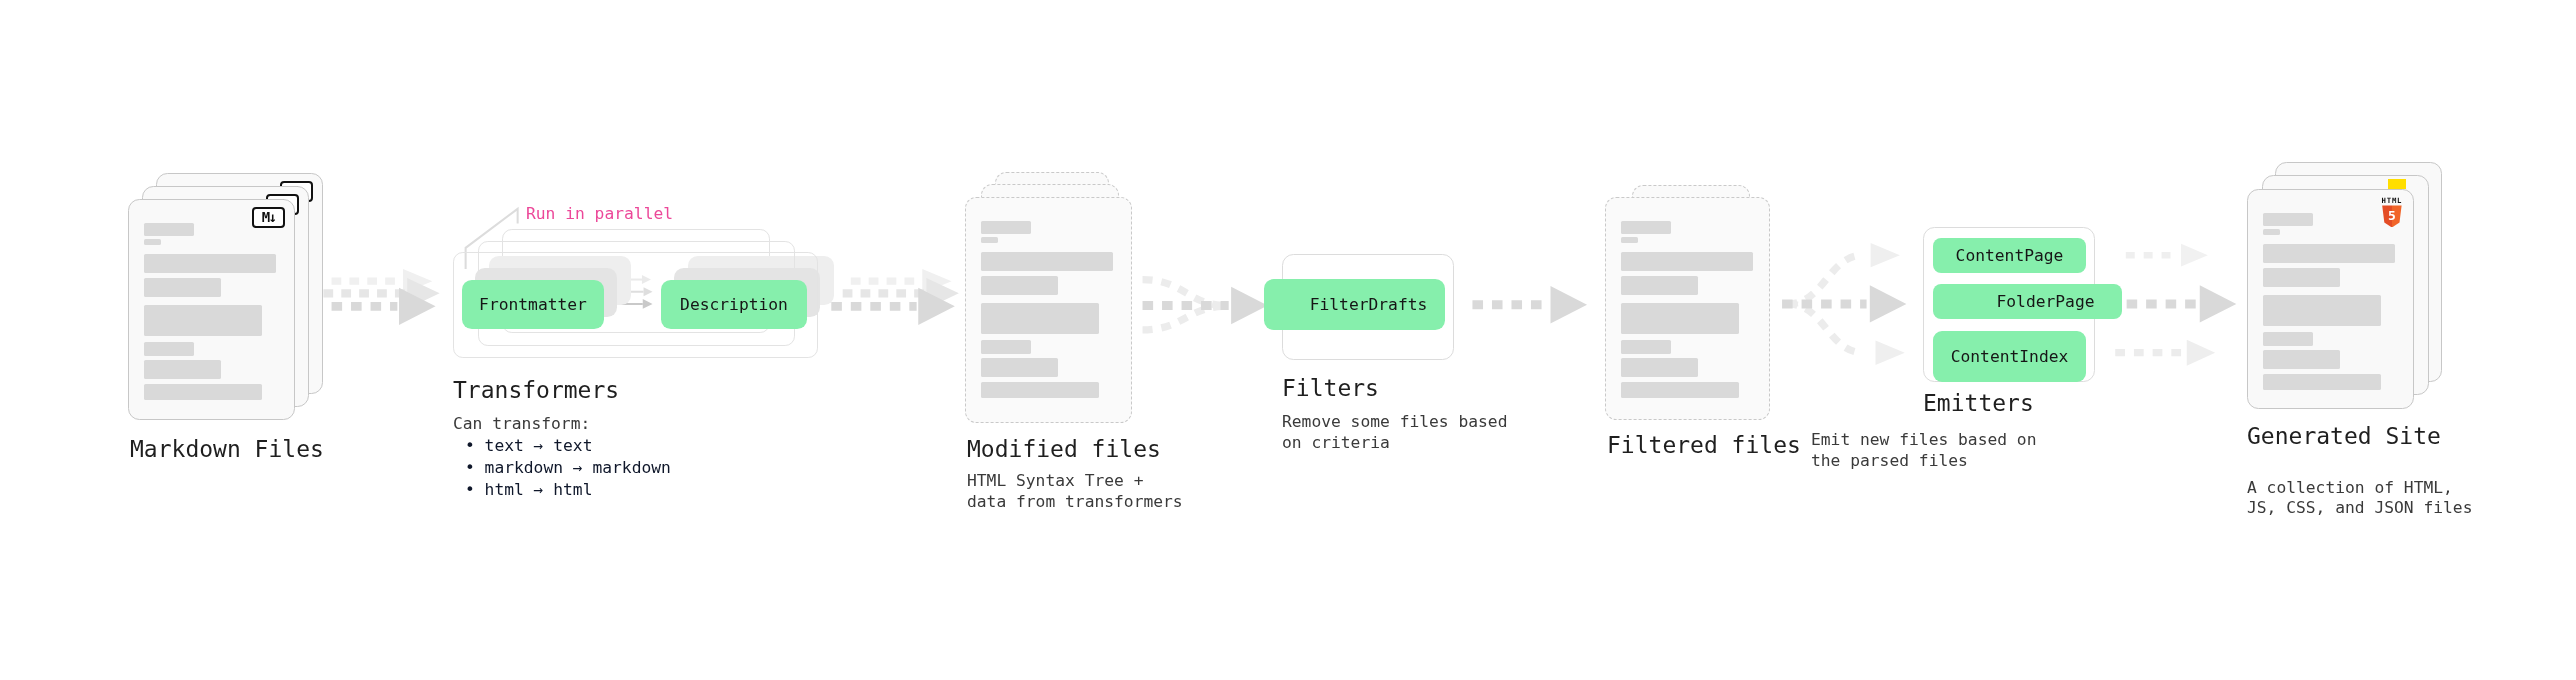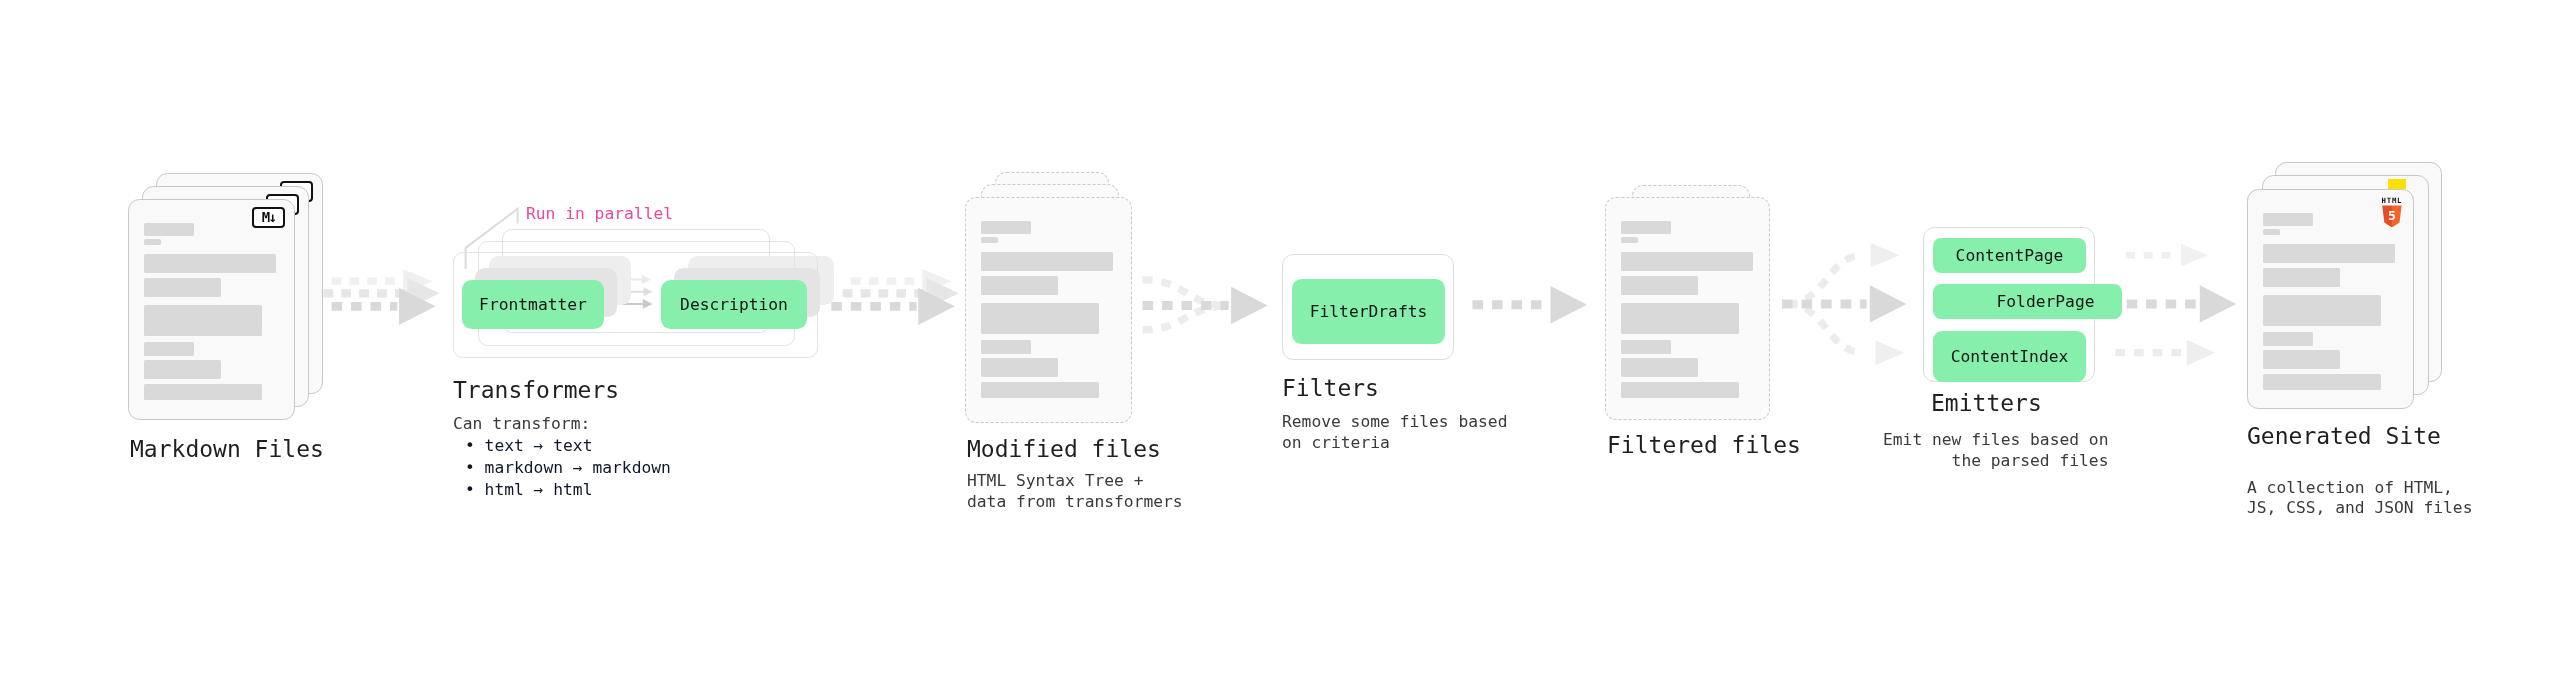--- a/index.html
+++ b/index.html
@@ -175,21 +175,21 @@
         <div class="bar b6"></div>
         <div class="bar b7"></div>
         <div class="bar b8"></div>
     </div>
   </div>
   <div class="title" style="left:967px;top:436px;">Modified files</div>
   <div class="desc" style="left:967px;top:470px;">HTML Syntax Tree +
 data from transformers</div>
 
   <div class="panel" style="left:1282px;top:254px;width:172px;height:106px;"></div>
-  <div class="pill" style="left:1292px;top:279px;width:153px;height:65px;">FilterDrafts</div>
+  <div class="pill" style="left:1264px;top:279px;width:153px;height:51px;padding-left:28px;">FilterDrafts</div>
   <div class="title" style="left:1282px;top:375px;">Filters</div>
   <div class="desc" style="left:1282px;top:411px;">Remove some files based
 on criteria</div>
 
   <div class="card dashed" style="left:1632px;top:185px;width:118px;height:223px;"></div>
   <div class="card dashed" style="left:1605px;top:197px;width:165px;height:223px;">
     <div class="bars">
       <div class="bar b1"></div>
         <div class="bar b2"></div>
         <div class="bar b3"></div>
@@ -199,22 +199,22 @@
         <div class="bar b7"></div>
         <div class="bar b8"></div>
     </div>
   </div>
   <div class="title" style="left:1607px;top:432px;">Filtered files</div>
 
   <div class="panel" style="left:1923px;top:227px;width:172px;height:155px;"></div>
   <div class="pill" style="left:1933px;top:238px;width:153px;height:35px;border-radius:8.1px;">ContentPage</div>
   <div class="pill" style="left:1933px;top:284px;width:153px;height:35px;border-radius:8.1px;padding-left:36px;">FolderPage</div>
   <div class="pill" style="left:1933px;top:331px;width:153px;height:51px;border-radius:9px;">ContentIndex</div>
-  <div class="title" style="left:1923px;top:390px;margin-left:8px;">Emitters</div>
-  <div class="desc" style="left:1883px;top:429px;text-align:right;">Emit new files based on
+  <div class="title" style="left:1923px;top:390px;">Emitters</div>
+  <div class="desc" style="left:1811px;top:429px;">Emit new files based on
 the parsed files</div>
 
   <div class="card" style="left:2275px;top:162px;width:167px;height:220px;">
     <div class="badge-css">
       <span class="t">CSS</span>
       <div class="u" style="background:#2b5df5;"></div>
     </div>
   </div>
   <div class="card" style="left:2262px;top:175px;width:167px;height:220px;">
     <div class="badge-js" style="background:#ffde00;"></div>

